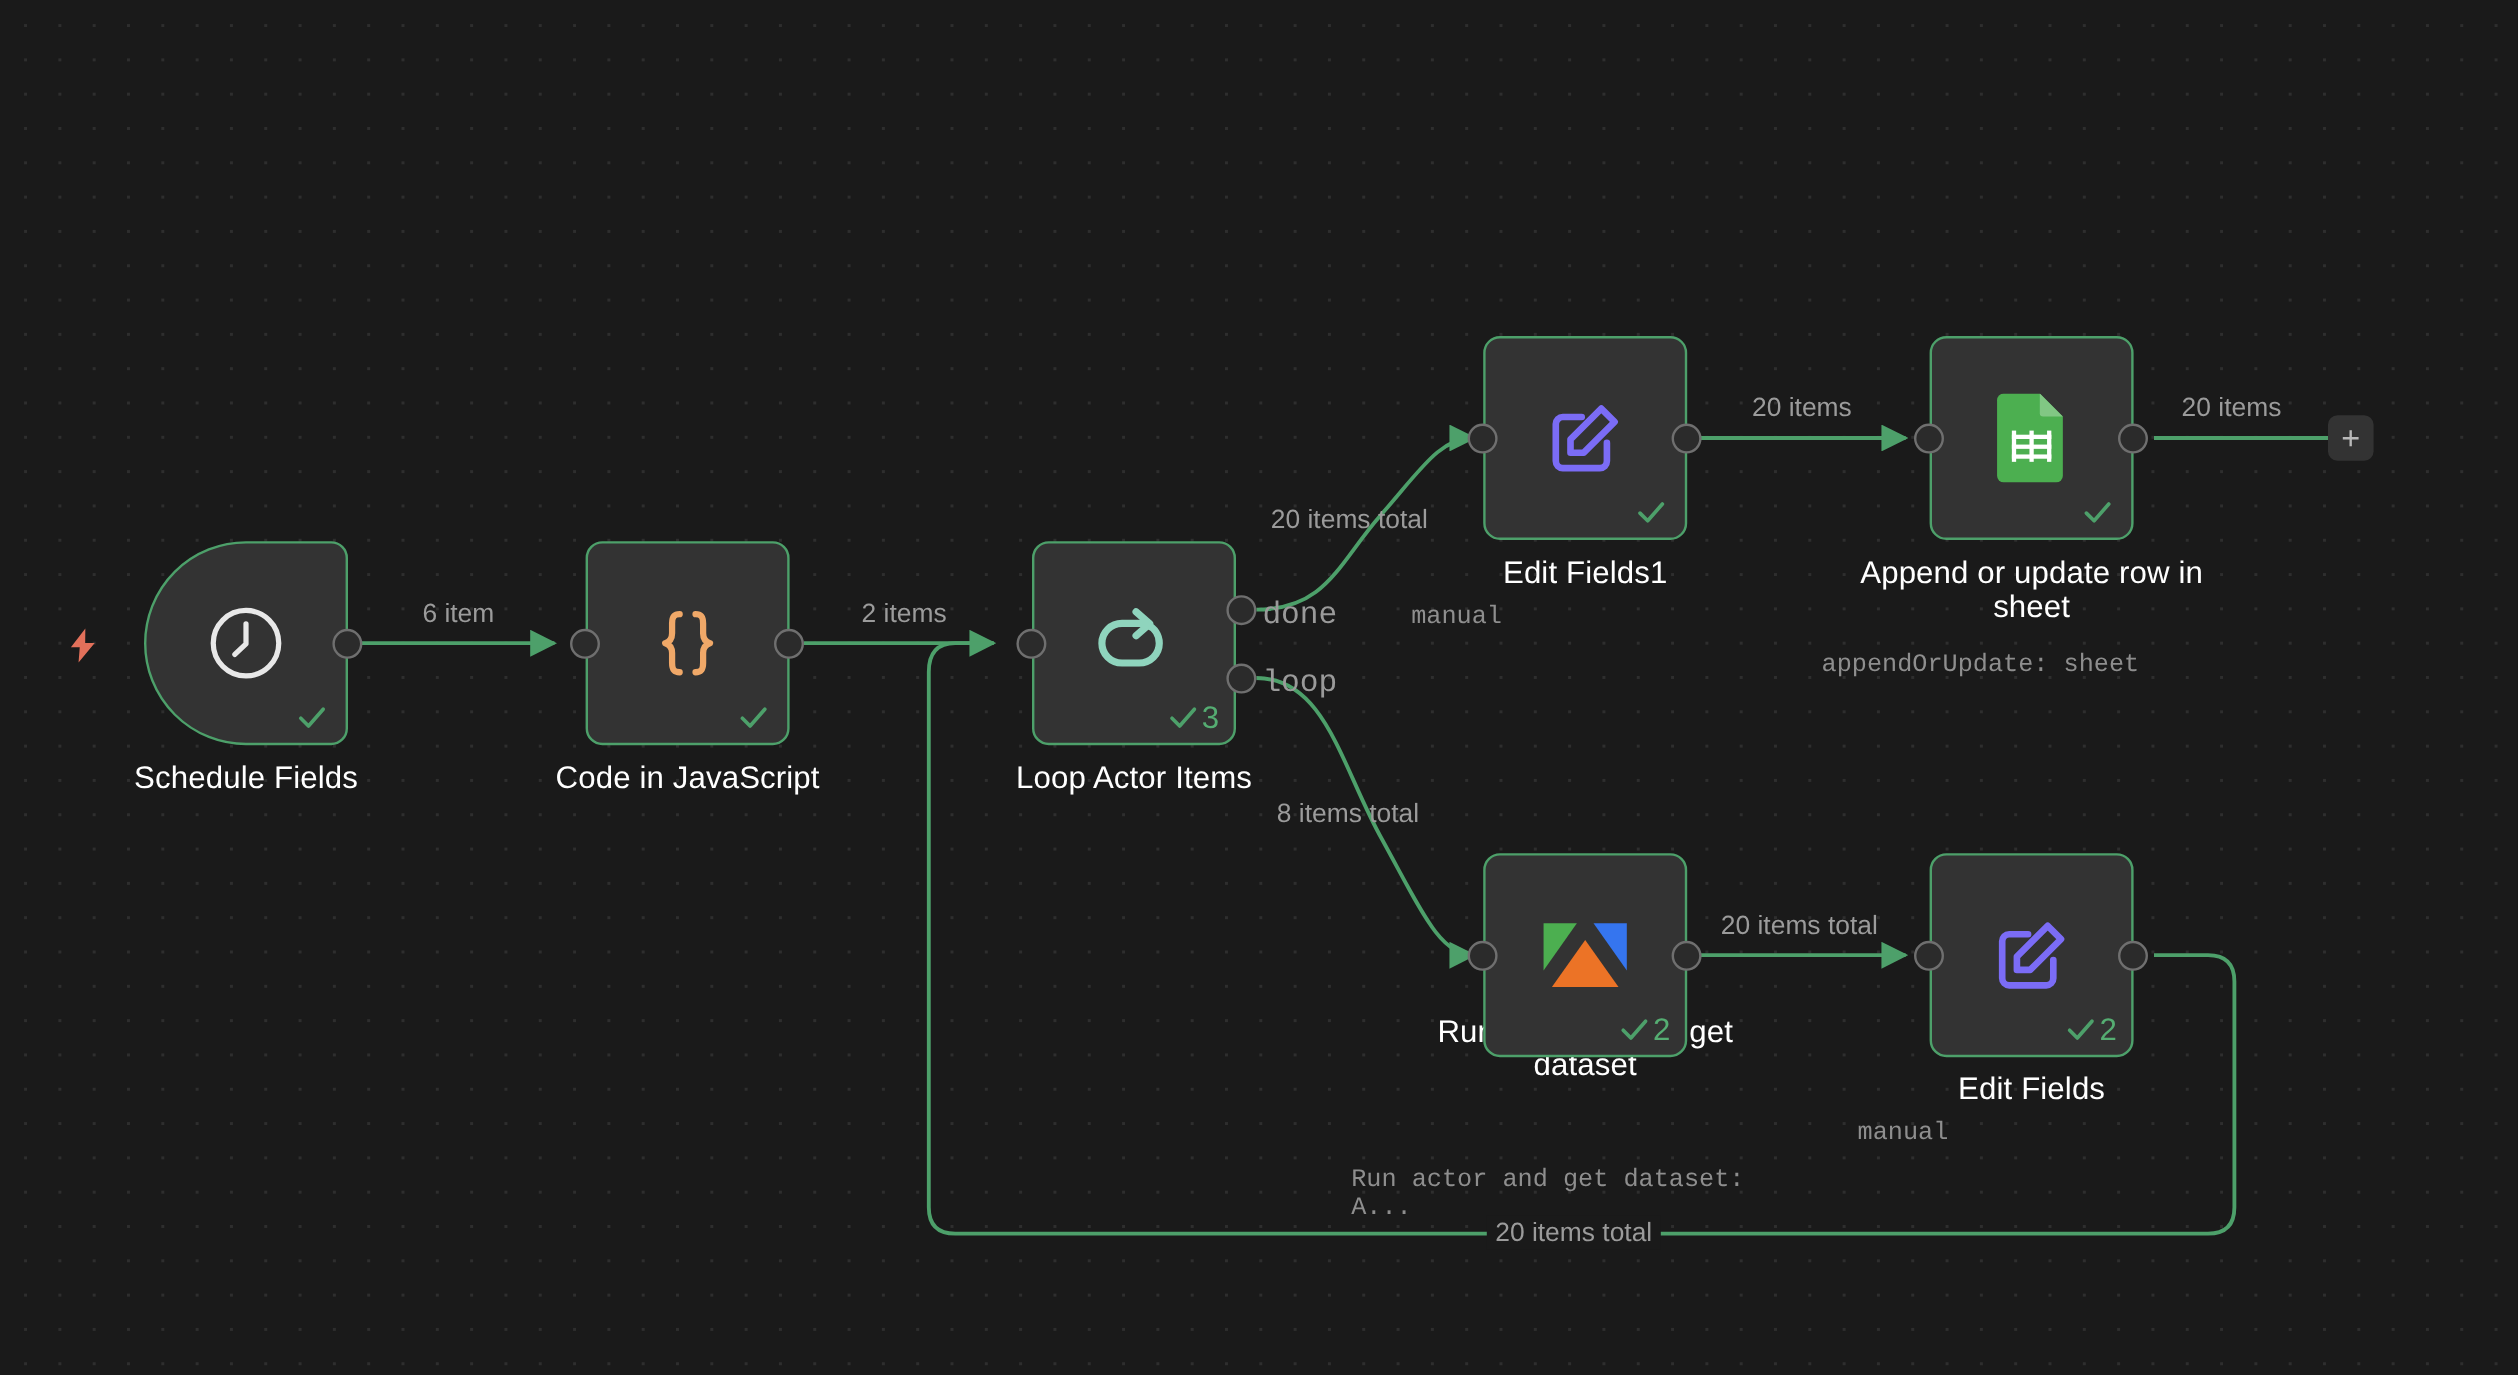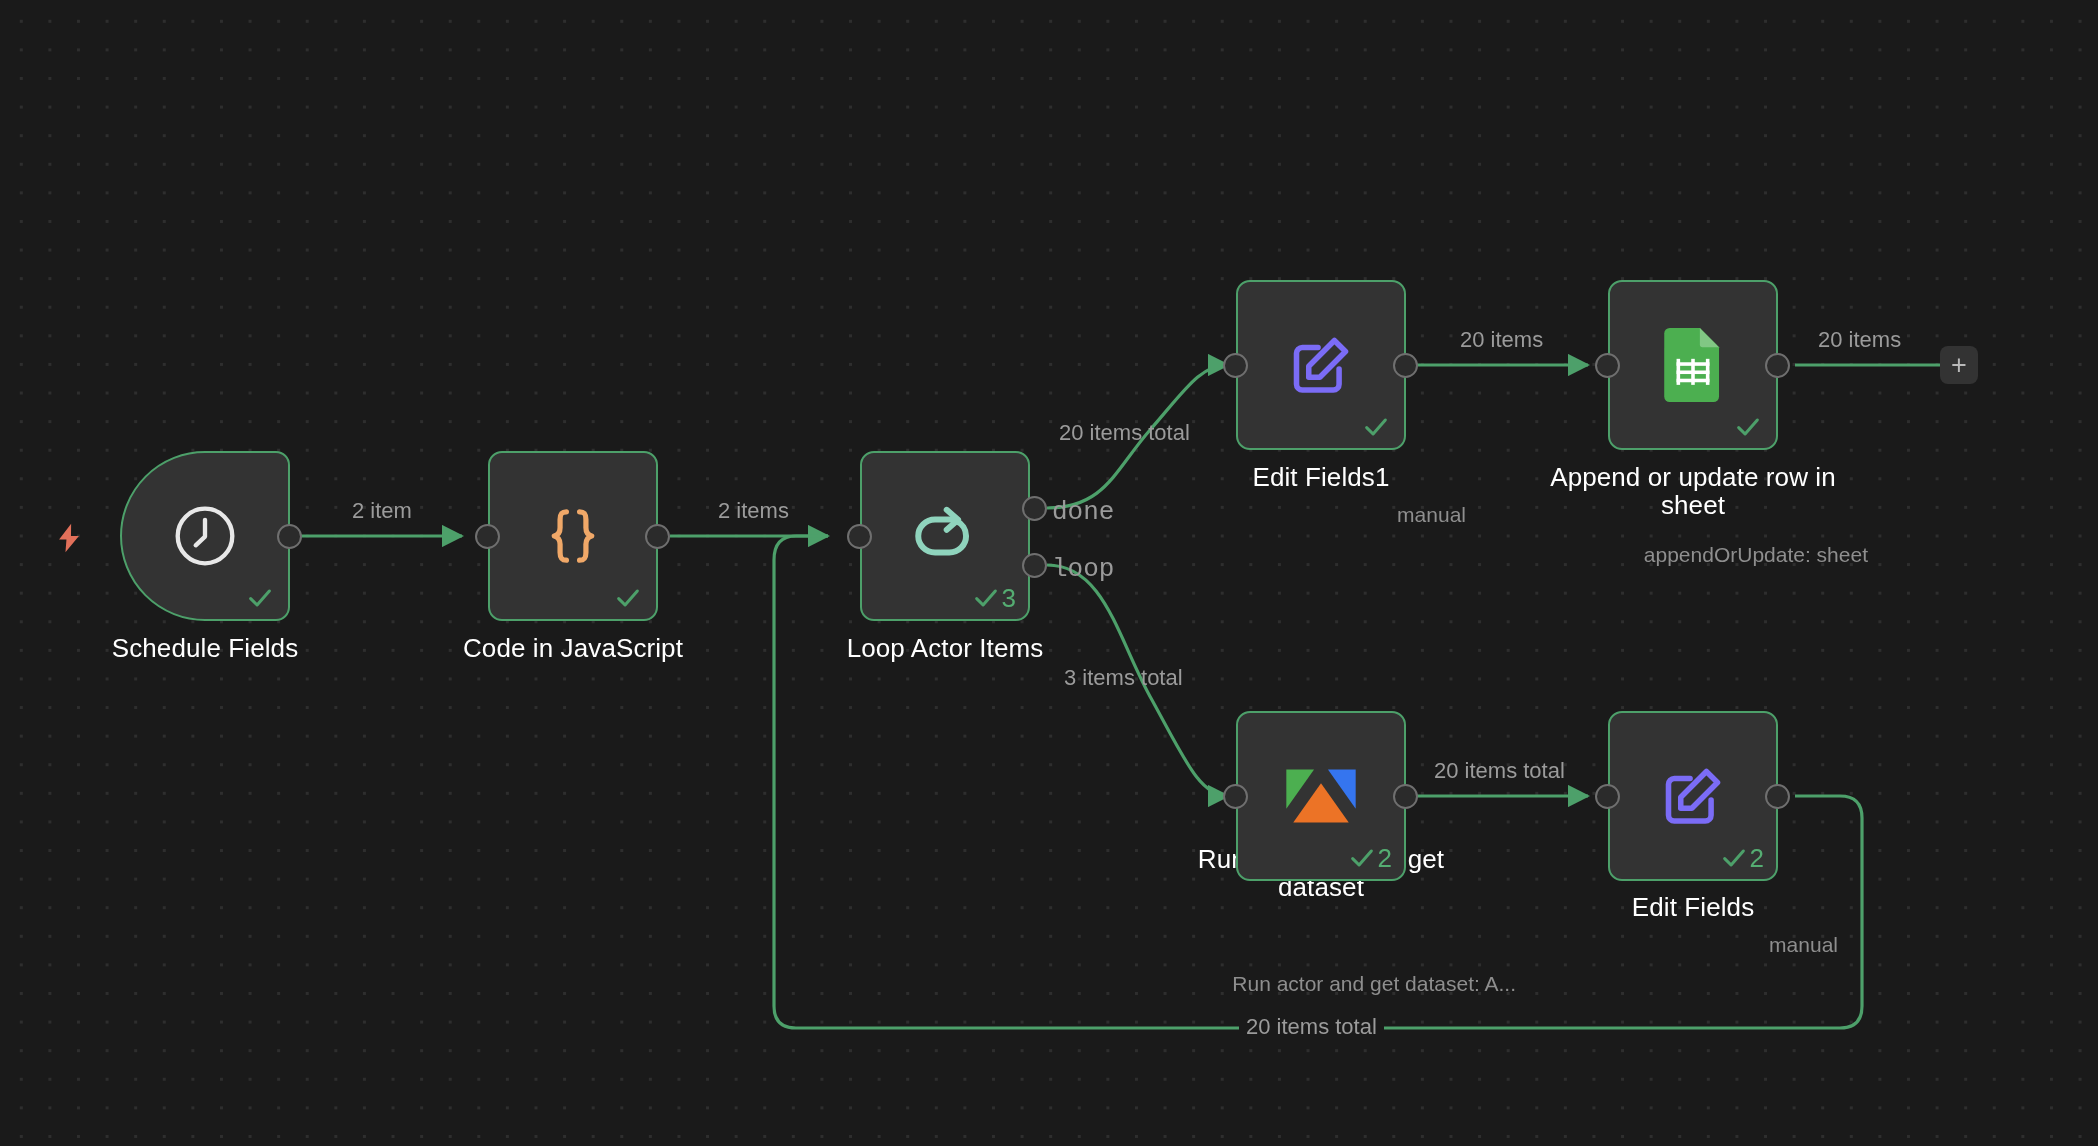--- a/index.html
+++ b/index.html
@@ -81,25 +81,25 @@
     text-align: center;
     color: #ffffff;
     font-size: 26px;
     line-height: 1.08;
     font-family: "Liberation Sans", sans-serif;
     letter-spacing: 0.1px;
     z-index: 4;
   }
   .node-subcaption {
     position: absolute;
-    text-align: right;
+    text-align: left;
     color: #8e8e8e;
     font-size: 21px;
     line-height: 1.15;
-    font-family: Liberation Sans, sans-serif;
+    font-family: Liberation Mono, monospace;
     z-index: 4;
   }
 
   
   .port {
     position: absolute;
     width: 25px;
     height: 25px;
     border-radius: 50%;
     background: #2b2b2b;
@@ -326,31 +326,31 @@
         <path d="M4 12.5 L9.5 18 L20 6"></path>
       </svg>
       <span class="cnt">2</span>
     </div>
   </div>
   <div class="port" style="left:1595px; top:784px;"></div>
   <div class="port" style="left:1765px; top:784px;"></div>
   <div class="node-caption" style="left:1548px; top:893px; width:290px;">Edit Fields</div>
   <div class="node-subcaption" style="left:1548px; top:933px; width:290px;">manual</div>
 
-  <div class="edge-label" style="left:352px; top:498px;">2 item</div>
+  <div class="edge-label" style="left:352px; top:498px;">6 item</div>
 
   <div class="edge-label" style="left:718px; top:498px;">2 items</div>
 
   <div class="edge-label" style="left:1059px; top:420px;">20 items total</div>
 
   <div class="edge-label" style="left:1460px; top:327px;">20 items</div>
 
   <div class="edge-label" style="left:1818px; top:327px;">20 items</div>
 
-  <div class="edge-label" style="left:1064px; top:665px;">3 items total</div>
+  <div class="edge-label" style="left:1064px; top:665px;">8 items total</div>
 
   <div class="edge-label" style="left:1434px; top:758px;">20 items total</div>
 
   <div class="edge-label boxed" style="left:1239px; top:1013px;">20 items total</div>
 
   <div class="plus-btn" style="left:1940px; top:346px;">+</div>
 
 </div>
 
 </body></html>

